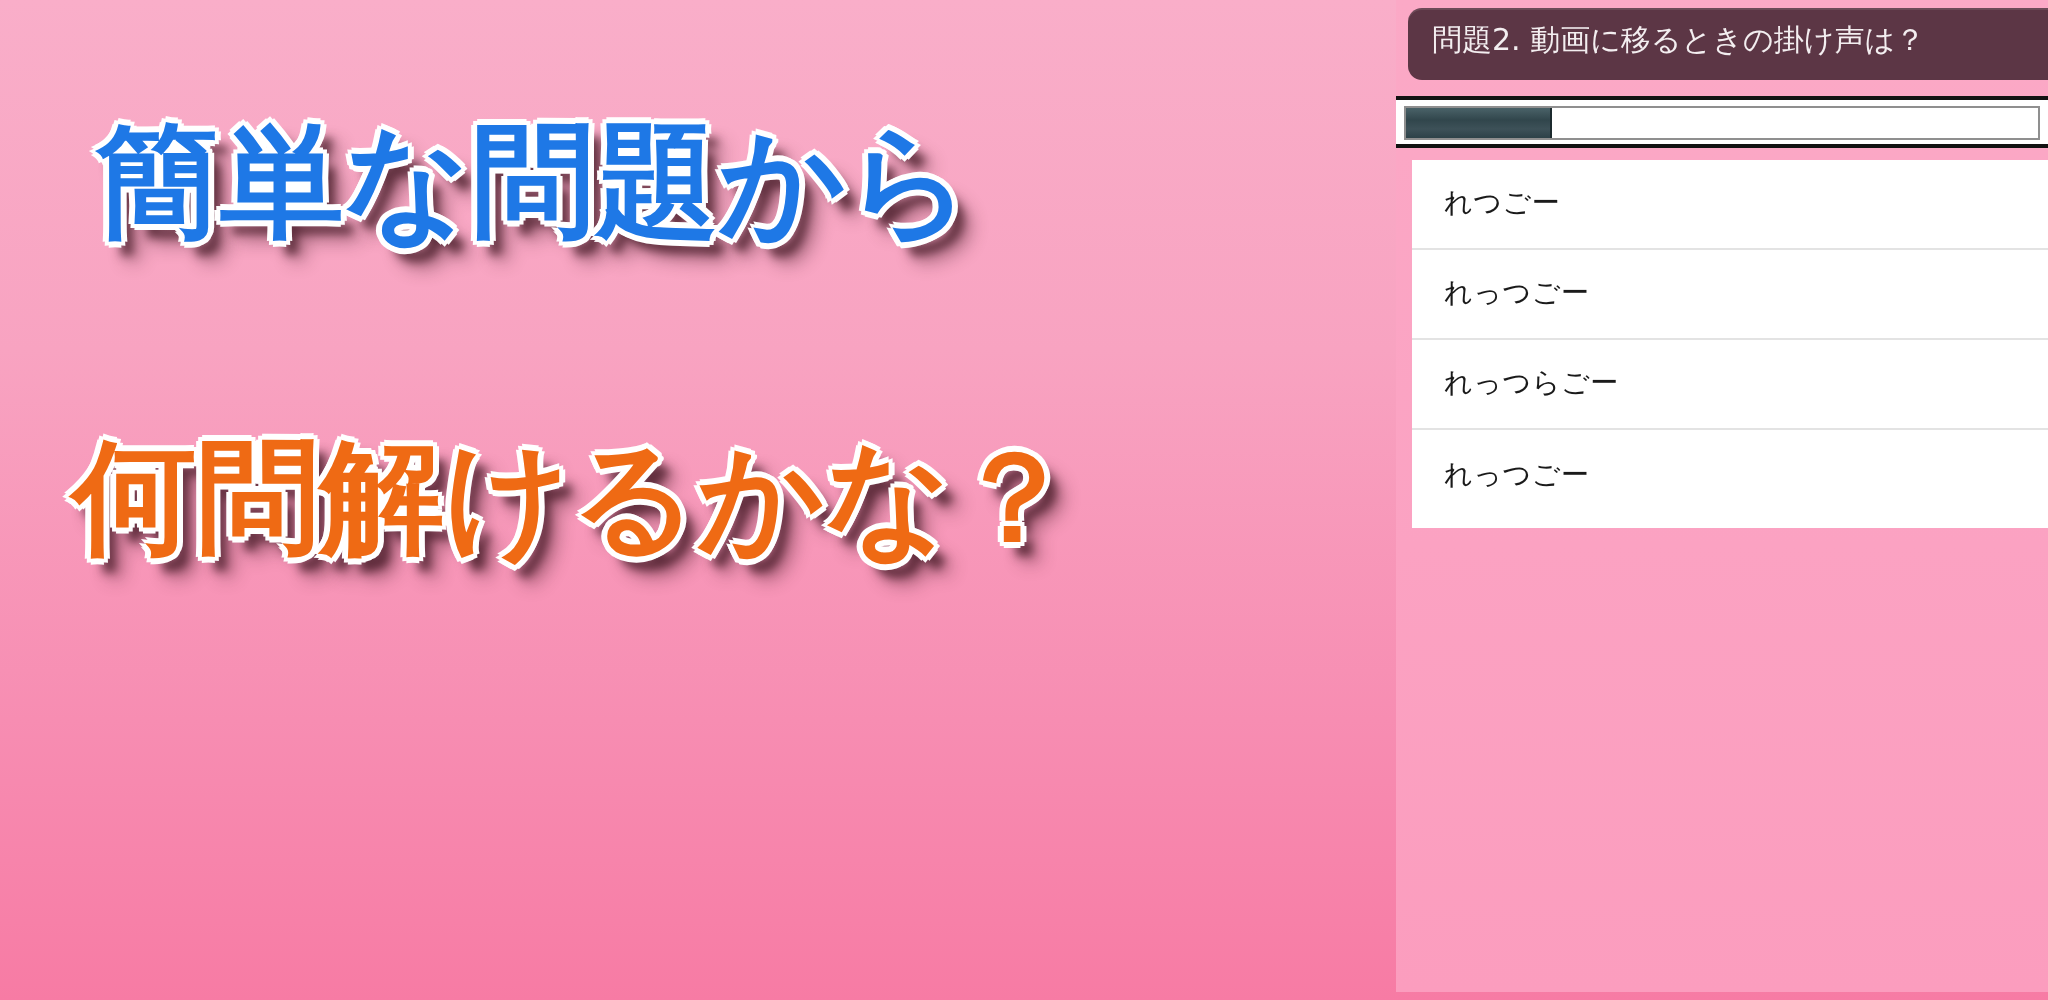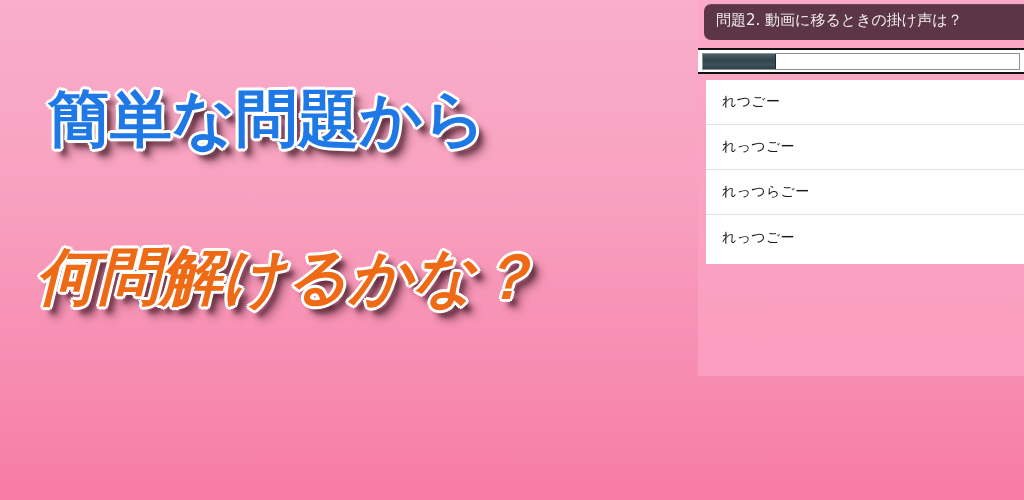--- a/index.html
+++ b/index.html
@@ -46,35 +46,34 @@
       -2px -2px 0 #ffffff,
        2px -2px 0 #ffffff,
       -2px  2px 0 #ffffff,
        2px  2px 0 #ffffff,
       -3px  0px 0 #ffffff,
        3px  0px 0 #ffffff,
        0px -3px 0 #ffffff,
        0px  3px 0 #ffffff,
        6px 7px 5px rgba(60,20,30,0.72),
        9px 10px 9px rgba(60,20,30,0.45);
-    margin-top: 28px;
   }
 
   #line1 { left: 48px;  top: 60px;  color: #1e78e6; }
   #line2 { left: 8px;   top: 140px; color: #a614f0; }
   #line3 { left: 36px;  top: 218px; color: #ef6a14; }
   #line4 { left: 6px;   top: 296px; color: #22dd37; }
 
   
   #quiz-panel {
     position: absolute;
     left: 698px;
     top: 0;
     width: 326px;
-    height: 376px;
+    height: 496px;
     background: linear-gradient(180deg, #fba9c6 0%, #fba2c2 55%, #fb9dbe 100%);
   }
 
   #question-header {
     position: absolute;
     left: 6px;
     top: 4px;
     width: 340px;
     height: 36px;
     background: #5c3645;
@@ -152,21 +151,21 @@
     letter-spacing: 0.3px;
   }
 </style>
 </head>
 <body>
 
 <div id="screen">
 
   <div id="promo">
     <div class="promo-line" id="line1" style="color: rgb(30, 120, 230);">簡単な問題から</div>
-    <div class="promo-line" id="line3" style="color: rgb(239, 106, 20); font-style: italic;">何問解けるかな？</div>
+    <div class="promo-line" id="line3" style="color: rgb(239, 106, 20);">何問解けるかな？</div>
   </div>
 
   <div id="quiz-panel">
 
     <div id="question-header">
       <div id="question-text">問題2. 動画に移るときの掛け声は？</div>
     </div>
 
     <div id="progress-wrap">
       <div id="progress-track">

